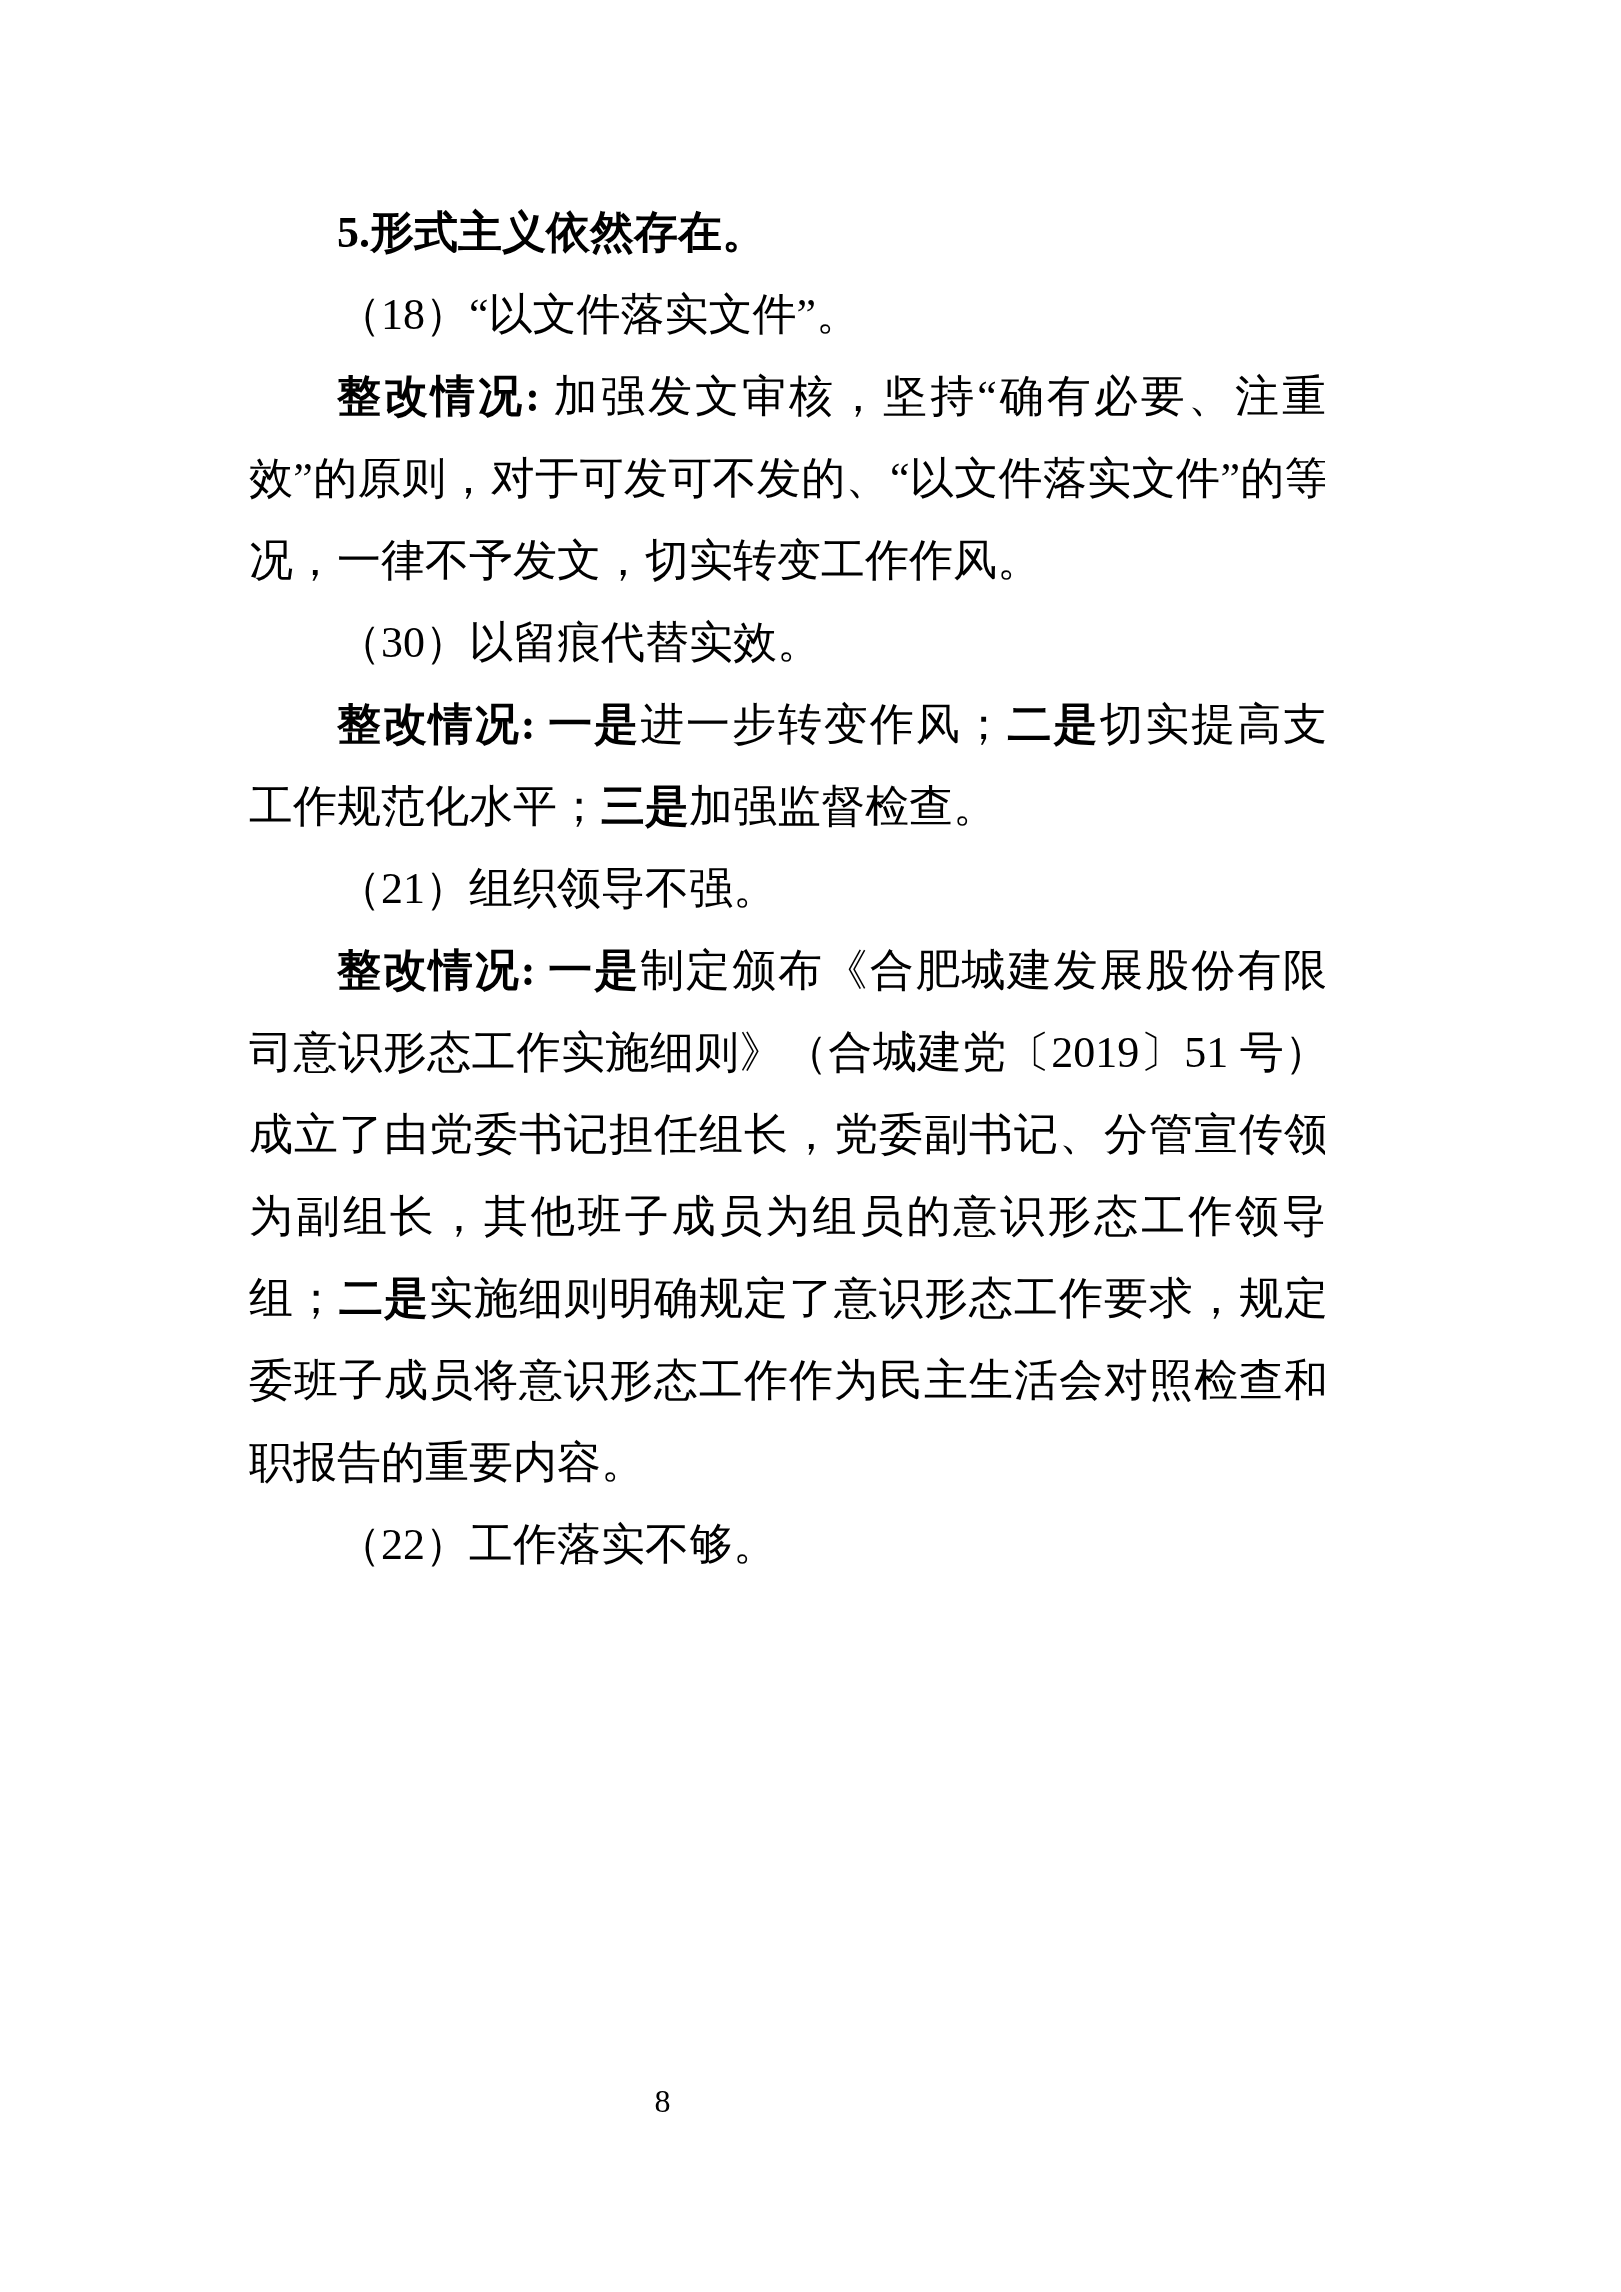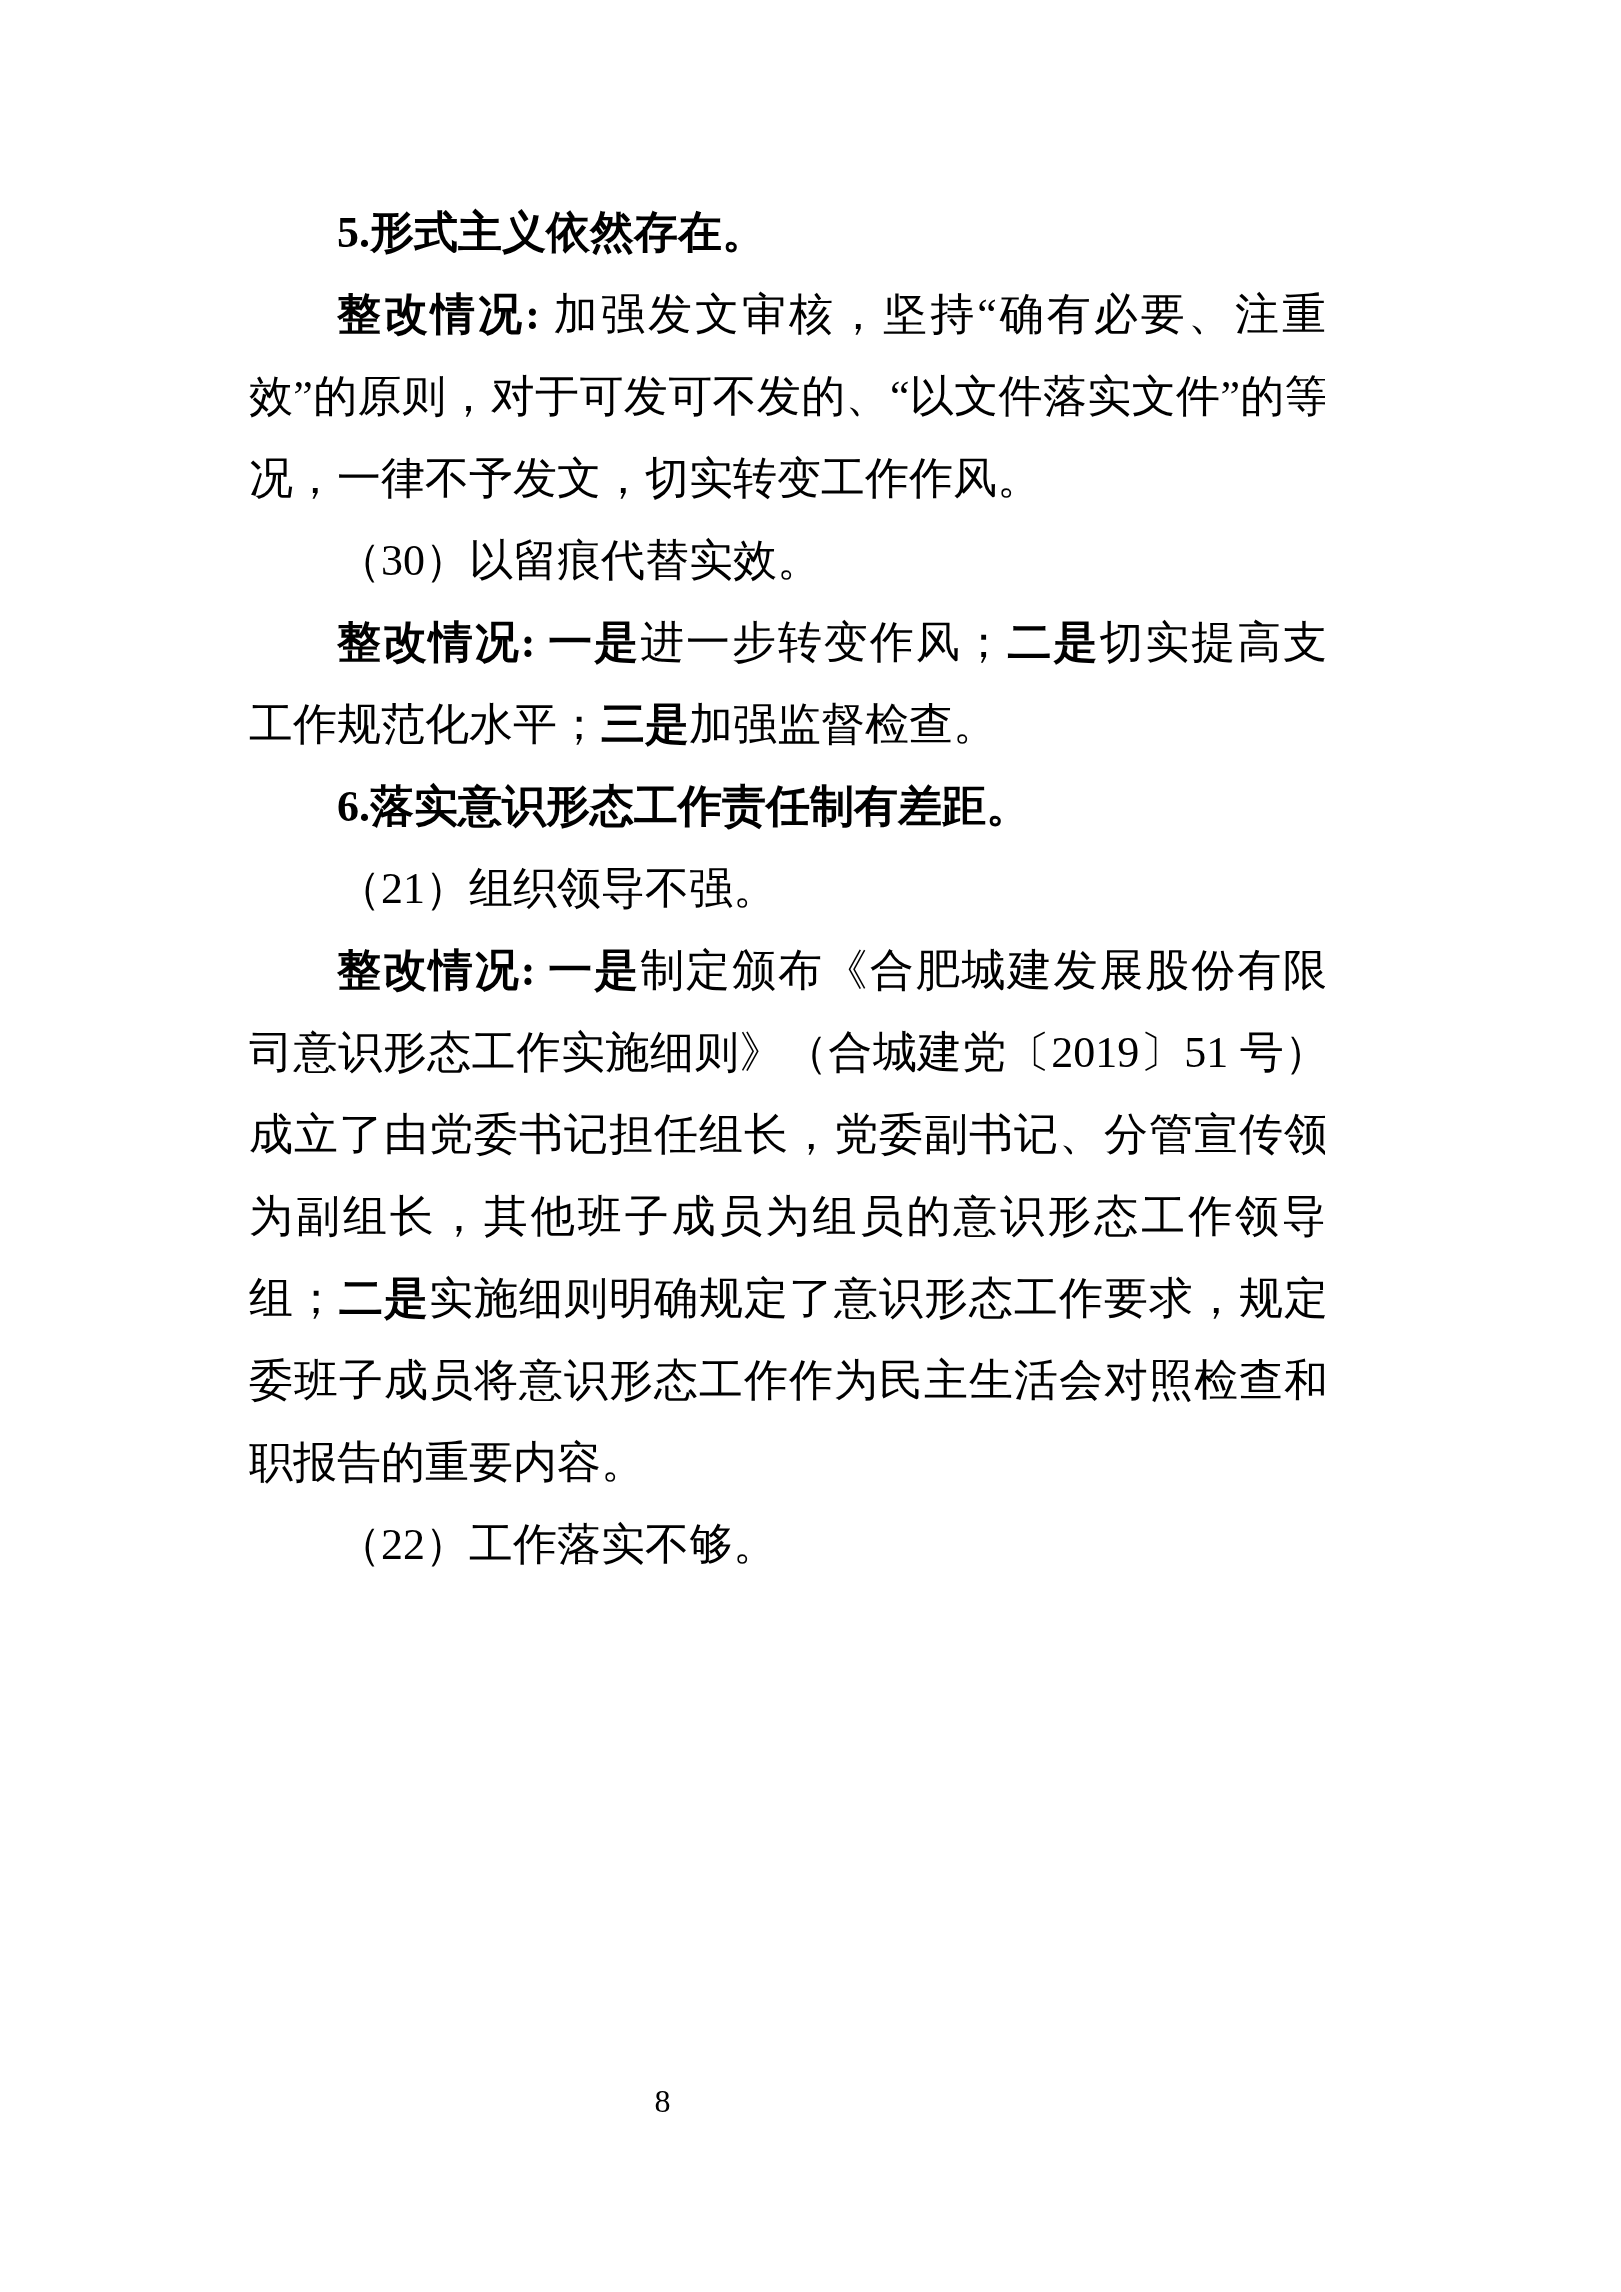--- a/index.html
+++ b/index.html
@@ -45,30 +45,30 @@
   }
 </style>
 </head>
 <body>
 
 <div class="page">
   <div class="doc-body">
 
     <p class="para"><span class="b">5.形式主义依然存在。</span></p>
 
+    <p class="para"><span>（18）“以文件落实文件”。</span></p>
 
     <p class="para"><span class="b">整改情况: </span><span>加强发文审核，坚持“确有必要、注重实效”的原则，对于可发可不发的、“以文件落实文件”的等情况，一律不予发文，切实转变工作作风。</span></p>
 
 
 
     <p class="para"><span>（30）以留痕代替实效。</span></p>
 
     <p class="para"><span class="b">整改情况: </span><span class="b">一是</span><span>进一步转变作风；</span><span class="b">二是</span><span>切实提高支部工作规范化水平；</span><span class="b">三是</span><span>加强监督检查。</span></p>
 
-    <p class="para"><span class="b">6.落实意识形态工作责任制有差距。</span></p>
 
     <p class="para"><span>（21）组织领导不强。</span></p>
 
     <p class="para"><span class="b">整改情况: </span><span class="b">一是</span><span>制定颁布《合肥城建发展股份有限公司意识形态工作实施细则》（合城建党〔2019〕51 号），成立了由党委书记担任组长，党委副书记、分管宣传领导为副组长，其他班子成员为组员的意识形态工作领导小组；</span><span class="b">二是</span><span>实施细则明确规定了意识形态工作要求，规定党委班子成员将意识形态工作作为民主生活会对照检查和述职报告的重要内容。</span></p>
 
     <p class="para"><span>（22）工作落实不够。</span></p>
 
 
   </div>
 

